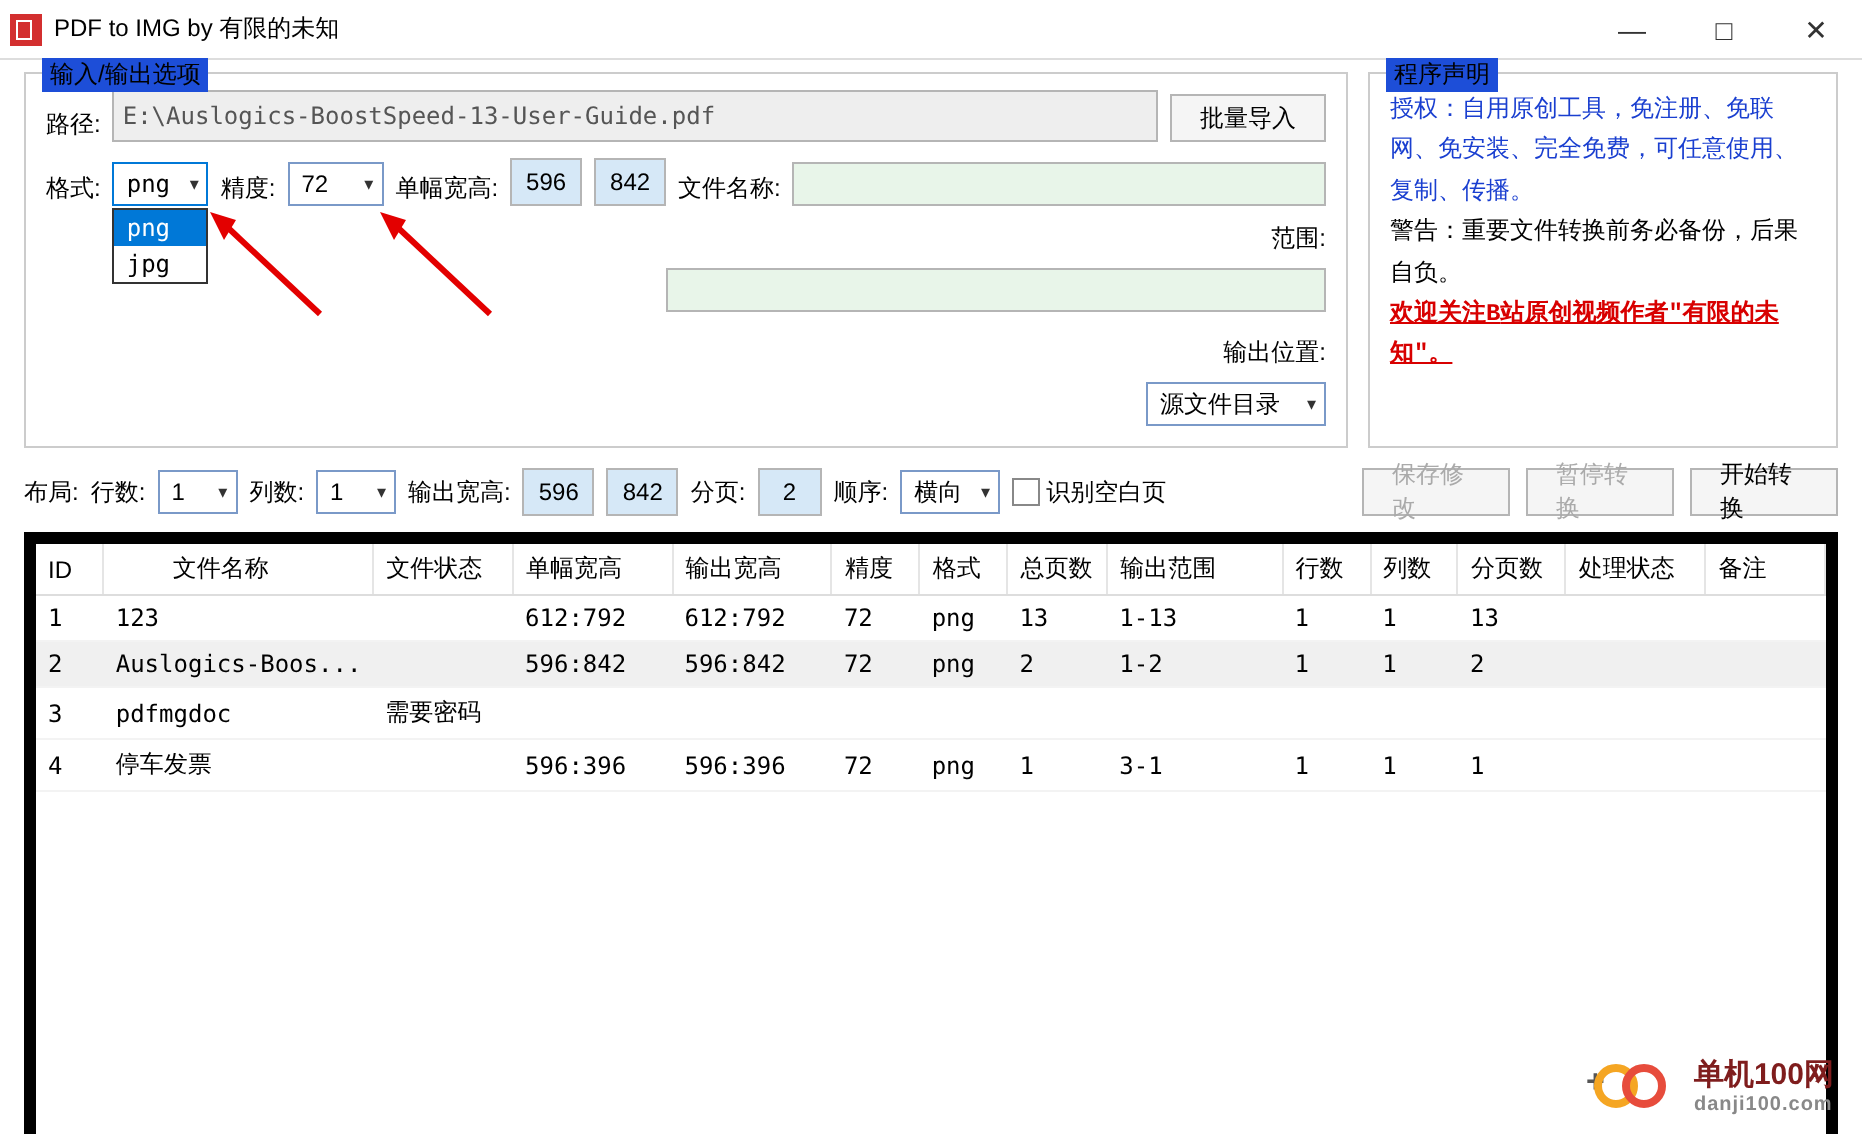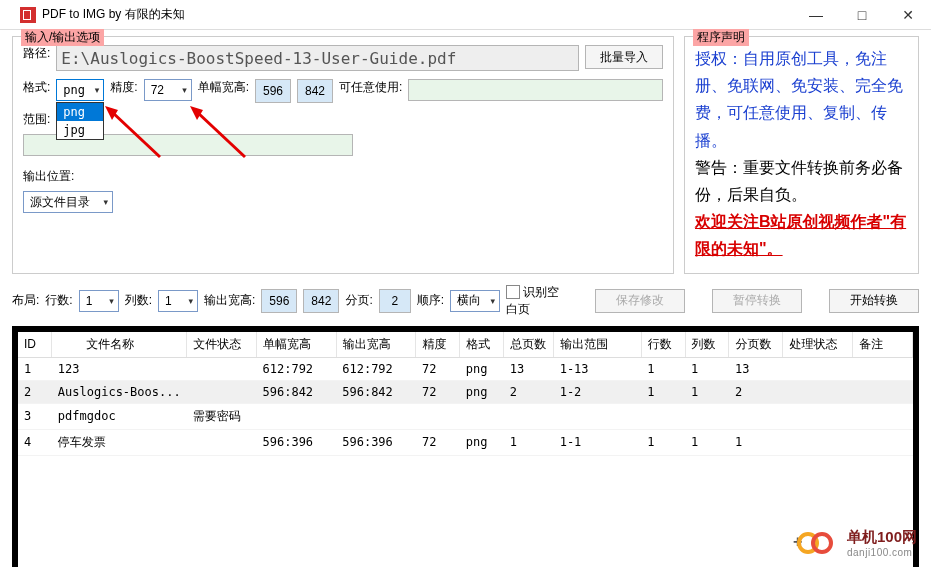--- a/index.html
+++ b/index.html
@@ -13,21 +13,21 @@
   height: 567px;
   overflow: hidden;
   position: relative;
 }
 .titlebar {
   height: 30px;
   background: #fff;
   border-bottom: 1px solid #ddd;
   display: flex;
   align-items: center;
-  padding-left: 20px;
+  padding-left: 5px;
 }
 .titlebar .icon {
   width: 16px; height: 16px;
   background: #d32f2f;
   margin-right: 6px;
   display: inline-block;
   position: relative;
 }
 .titlebar .icon::after {
   content: "";
@@ -47,40 +47,40 @@
 .content { padding: 6px 12px; }
 .top { display: flex; gap: 10px; }
 .fieldset {
   border: 1px solid #ccc;
   padding: 8px 10px 10px;
   position: relative;
 }
 .fieldset .legend {
   position: absolute;
   top: -8px; left: 8px;
-  background: #fca5a5;
+  background: #1d4ed8;
   padding: 0 4px;
   font-size: 12px;
 }
 .left-fieldset { flex: 1; }
 .right-fieldset { width: 235px; }
-.right-fieldset .body { color: #1a3fd0; line-height: 1.7; font-size: 16px; }
+.right-fieldset .body { color: #1a3fd0; line-height: 1.7; font-size: 12px; font-family: Liberation Mono, monospace; }
 .right-fieldset .warn { color: #000; }
 .right-fieldset .redline { color: #d80000; font-weight: bold; text-decoration: underline; }
 .right-fieldset .redline b { font-weight: bold; }
-.row { display: flex; align-items: flex-start; gap: 6px; margin-bottom: 8px; min-height: 24px; }
+.row { display: flex; align-items: flex-end; gap: 6px; margin-bottom: 8px; min-height: 24px; }
 .row:last-child { margin-bottom: 0; flex-direction: column; }
 .lbl { white-space: nowrap; }
 .textinput {
   border: 1px solid #b5b5b5;
   height: 22px;
   padding: 12px 4px;
   background: #e8f5e9;
   font-family: Consolas, monospace;
-  font-size: 16px;
+  font-size: 12px;
 }
 .path-input { flex: 1; background: #eee; color: #555; }
 .btn {
   border: 1px solid #b5b5b5;
   background: #f5f5f5;
   height: 24px;
   padding: 0 14px;
   display: inline-flex;
   align-items: center;
   justify-content: center;
@@ -125,21 +125,21 @@
   z-index: 10;
 }
 .dropdown-pop .opt {
   padding: 2px 6px;
   font-family: Consolas, monospace;
   font-size: 12px;
 }
 .dropdown-pop .opt.sel { background: #0078d7; color: #fff; }
 .actionrow { display: flex; align-items: center; gap: 6px; margin: 10px 0 8px; }
 .actionrow .right { margin-left: auto; display: flex; gap: 8px; }
-.actionrow .btn { width: 90px; margin-left: 19px; }
+.actionrow .btn { width: 74px; }
 .table-wrap {
   border: 6px solid #000000;
   height: 320px;
   overflow: auto;
   position: relative;
 }
 table { width: 100%; border-collapse: collapse; font-size: 12px; }
 th {
   text-align: left;
   font-weight: normal;
@@ -181,21 +181,21 @@
   border-radius: 50%;
   top: 5px;
 }
 .watermark .logo .c1 { left: 0; }
 .watermark .logo .c2 { left: 14px; border-color: #e74c3c; }
 .watermark .logo .plus {
   position: absolute; left: -4px; top: 6px;
   font-size: 16px; font-weight: bold; color: #555;
 }
 .watermark .text { font-size: 15px; font-weight: bold; color: #7f1d1d; }
-.watermark .sub { font-size: 10px; color: #888; letter-spacing: 0.5px; }
+.watermark .sub { font-size: 10px; color: #888; letter-spacing: 0.5px; font-weight: bold; }
 </style>
 </head>
 <body>
 
 <div class="titlebar">
   <span class="icon"></span>
   <span class="title">PDF to IMG  by 有限的未知</span>
   <div class="winbtns">
     <div class="winbtn">—</div>
     <div class="winbtn">□</div>
@@ -225,21 +225,21 @@
           </div>
         </div>
         <span class="lbl">精度:</span>
         <div class="select">
           <span>72</span>
           <span class="arrow">▾</span>
         </div>
         <span class="lbl">单幅宽高:</span>
         <span class="numbox blue">596</span>
         <span class="numbox blue">842</span>
-        <span class="lbl">可任意使用:</span>
+        <span class="lbl">文件名称:</span>
         <input class="pwd-input" style="">
       </div>
 
       <div class="row">
         <span class="lbl">范围:</span>
         <input class="range-input" style="">
         <span style="flex:1"></span>
         <span class="lbl">输出位置:</span>
         <div class="select" style="min-width:90px">
           <span>源文件目录</span>
@@ -363,21 +363,21 @@
           </tr>
           <tr>
             <td>4</td>
             <td>停车发票</td>
             <td></td>
             <td>596:396</td>
             <td>596:396</td>
             <td>72</td>
             <td>png</td>
             <td>1</td>
-            <td>1-1</td>
+            <td>3-1</td>
             <td>1</td>
             <td>1</td>
             <td>1</td>
             <td></td>
             <td></td>
           </tr>
         </tbody>
     </table>
   </div>
 </div>

